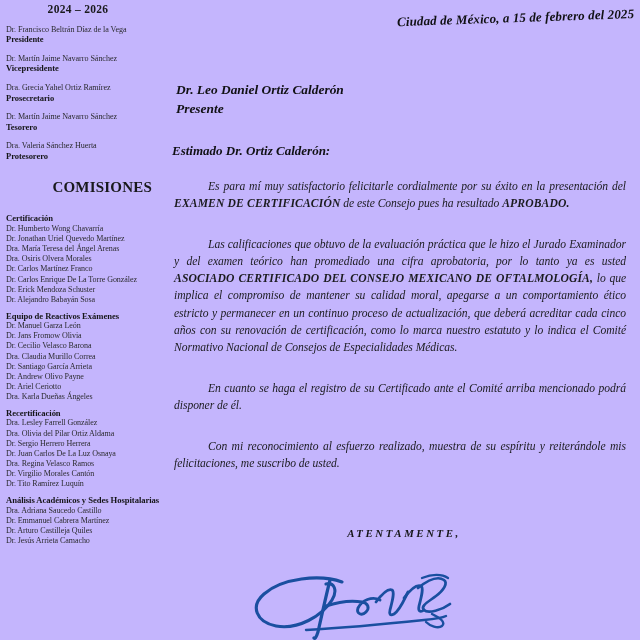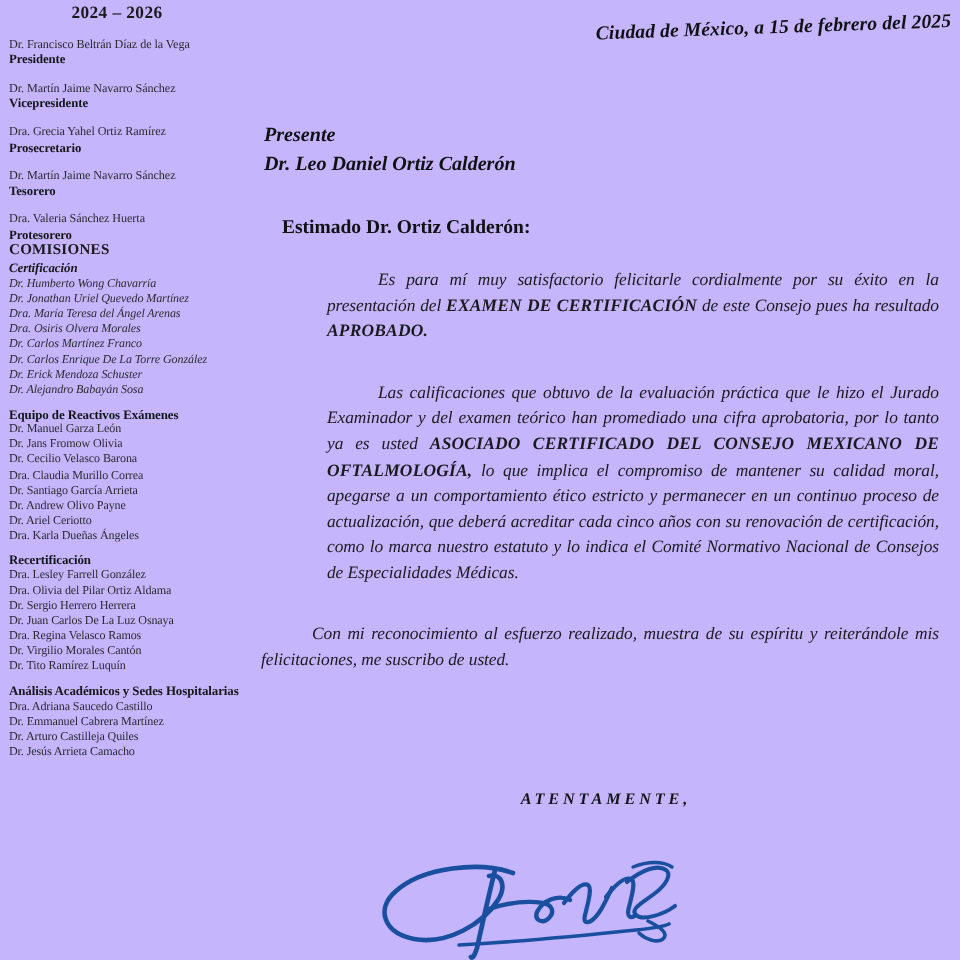--- a/index.html
+++ b/index.html
@@ -46,32 +46,32 @@
     letter-spacing: -.05px;
   }
   .officer-role {
     font-size: 8.5px;
     font-weight: bold;
     line-height: 1.2;
     color: #161619;
     letter-spacing: -.05px;
   }
   .commissions-title {
-    text-align: left;
-    font-weight: bold;
-    font-size: 10px;
+    text-align: right;
+    font-weight: bold;
+    font-size: 15px;
     letter-spacing: .2px;
-    margin-top: 0;
+    margin-top: 18px;
     padding-right: 12px;
     color: #19191c;
   }
   .comm-block {
     margin-top: 5.5px;
   }
-  .comm-block.first { margin-top: 1px; font-style: italic; }
+  .comm-block.first { margin-top: 17px; }
   .comm-head {
     font-weight: bold;
     font-size: 8.6px;
     line-height: 1.22;
     color: #161619;
     letter-spacing: -.05px;
   }
   .comm-member {
     font-size: 8.05px;
     line-height: 1.265;
@@ -108,43 +108,44 @@
     left: 8px;
     top: 80px;
     font-style: italic;
     font-weight: bold;
     font-size: 13.4px;
     line-height: 1.42;
     color: #111114;
   }
   .salutation {
     position: absolute;
-    left: 20px;
+    left: 4px;
     top: 143px;
+    font-style: italic;
     font-weight: bold;
     font-size: 13px;
     color: #111114;
   }
   .bodyarea {
     position: absolute;
     left: 6px;
     top: 178px;
     width: 452px;
   }
   p.para {
     margin: 0 0 13px 0;
     font-style: italic;
     font-size: 11.6px;
     line-height: 1.475;
     text-align: justify;
     text-indent: 34px;
     color: #1b1b1f;
     letter-spacing: -.05px;
   }
-  p.para.gap   { margin-bottom: 24px; margin-left: 44px; }
+  p.para.gap   { margin-bottom: 24px; }
   p.para b {
     font-weight: bold;
     font-style: italic;
     letter-spacing: .15px;
   }
   .closing {
     position: absolute;
     left: 0;
     right: 0;
     top: 527px;
@@ -238,36 +239,37 @@
           <div class="comm-member">Dr. Jesús Arrieta Camacho</div>
         </div>
       </div>
   </div>
 
   <div id="letter">
 
     <div class="date-line">Ciudad de México, a 15 de febrero del 2025</div>
 
     <div class="addressee">
+      <div>Dr. Leo Daniel Ortiz Calderón</div>
       <div>Presente</div>
-      <div>Dr. Leo Daniel Ortiz Calderón</div>
     </div>
 
     <div class="salutation">Estimado Dr. Ortiz Calderón:</div>
 
     <div class="bodyarea">
 
       <p class="para gap">
         <span>Es para mí muy satisfactorio felicitarle cordialmente por su éxito en la presentación del </span><b>EXAMEN DE CERTIFICACIÓN</b><span> de este Consejo pues ha resultado </span><b>APROBADO.</b>
       </p>
 
       <p class="para gap">
         <span>Las calificaciones que obtuvo de la evaluación práctica que le hizo el Jurado Examinador y del examen teórico han promediado una cifra aprobatoria, por lo tanto ya es usted </span><b>ASOCIADO CERTIFICADO DEL CONSEJO MEXICANO DE OFTALMOLOGÍA,</b><span> lo que implica el compromiso de mantener su calidad moral, apegarse a un comportamiento ético estricto y permanecer en un continuo proceso de actualización, que deberá acreditar cada cinco años con su renovación de certificación, como lo marca nuestro estatuto y lo indica el Comité Normativo Nacional de Consejos de Especialidades Médicas.</span>
       </p>
 
+      <p class="para gap">En cuanto se haga el registro de su Certificado ante el Comité arriba mencionado podrá disponer de él.</p>
 
       <p class="para">Con mi reconocimiento al esfuerzo realizado, muestra de su espíritu y reiterándole mis felicitaciones, me suscribo de usted.</p>
     </div>
 
     <div class="closing">ATENTAMENTE,</div>
   </div>
 
   <div id="signature">
     <svg width="212" height="68" viewBox="0 0 212 68" fill="none" xmlns="http://www.w3.org/2000/svg">
       <g id="sig-strokes" stroke-linecap="round" stroke-linejoin="round" fill="none">

